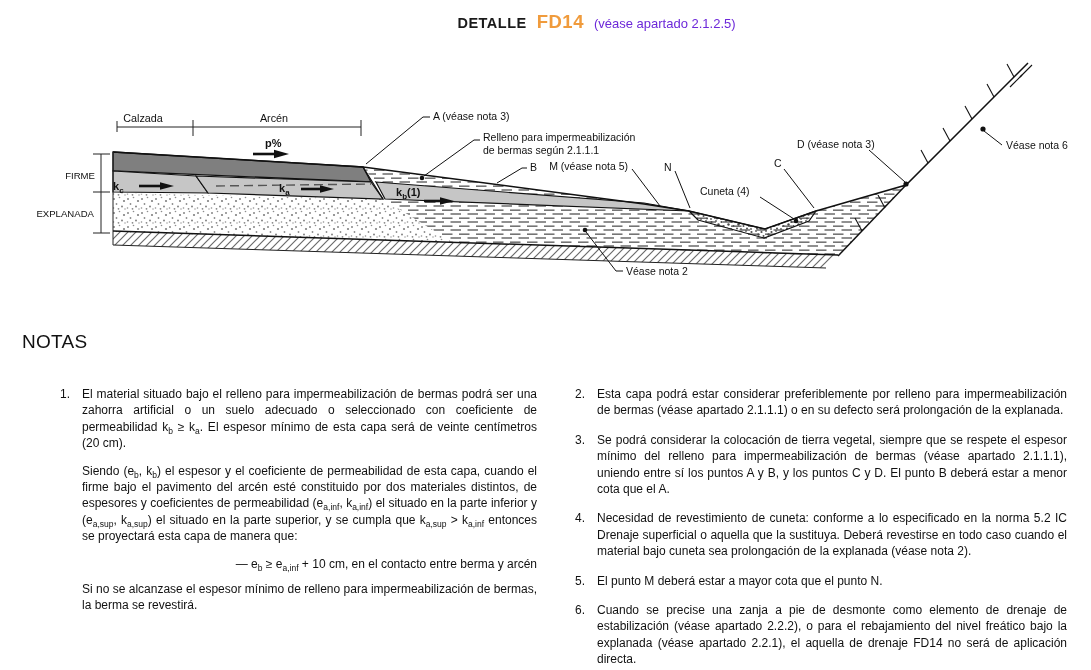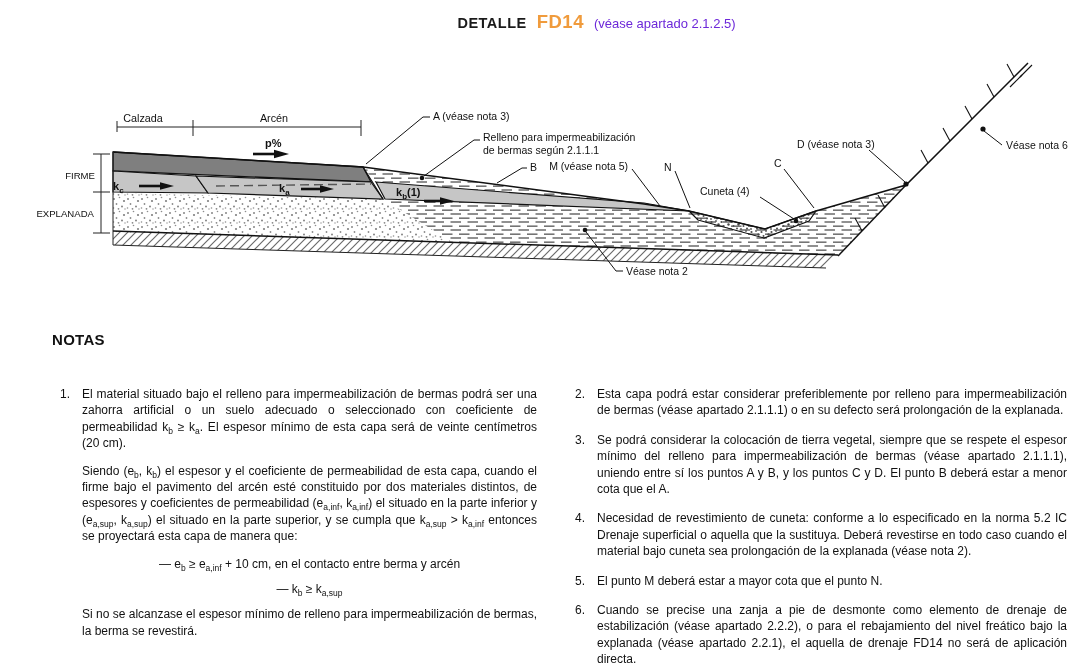--- a/index.html
+++ b/index.html
@@ -17,31 +17,31 @@
   .dimlbl{font-size:10.8px;fill:#111;}
   .sidelbl{font-size:9.6px;fill:#111;}
   .klabel{font-size:11px;font-weight:bold;fill:#111;}
   .klabel .sub{font-size:8px;}
   .pct{font-size:11px;font-weight:bold;fill:#111;}
   .thin{stroke:#222;stroke-width:1;fill:none;}
   .outline{stroke:#111;stroke-width:1.5;fill:none;}
   .outline2{stroke:#111;stroke-width:1.2;fill:none;}
   .arrow{stroke:#111;stroke-width:2.6;}
   
-  #notas-heading{position:absolute;top:331px;left:52px;font-size:15px;font-weight:bold;letter-spacing:.3px;}
+  #notas-heading{position:absolute;top:331px;left:22px;font-size:19px;font-weight:normal;letter-spacing:.3px;}
   #notes{position:absolute;top:386px;left:60px;width:1007px;display:flex;gap:38px;}
   .ncol{font-size:12px;line-height:16.4px;}
   .ncol.left{width:477px;}
   .ncol.right{width:492px;}
   .note{display:flex;margin-bottom:13px;}
   .note-num{width:22px;flex:none;}
   .note-body{flex:1;text-align:justify;}
   .note-body p{margin:0 0 11px 0;}
   .note-body p:last-child{margin-bottom:0;}
-  .note-body p.formula{text-align:center;margin:0 0 9px 0;}
+  .note-body p.formula{text-align:right;margin:0 0 9px 0;}
   sub{font-size:8.5px;line-height:0;}
 </style>
 </head>
 <body>
 
 <div id="page">
 
   <div id="title">
     <span class="word">DETALLE</span>
     <span class="code">FD14</span>
@@ -189,21 +189,20 @@
   <div id="notas-heading">NOTAS</div>
 
   <div id="notes">
     <div class="ncol left">
       <div class="note">
         <div class="note-num">1.</div>
         <div class="note-body">
           <p>El material situado bajo el relleno para impermeabilización de bermas podrá ser una zahorra artificial o un suelo adecuado o seleccionado con coeficiente de permeabilidad k<sub>b</sub> ≥ k<sub>a</sub>. El espesor mínimo de esta capa será de veinte centímetros (20 cm).</p>
           <p>Siendo (e<sub>b</sub>, k<sub>b</sub>) el espesor y el coeficiente de permeabilidad de esta capa, cuando el firme bajo el pavimento del arcén esté constituido por dos materiales distintos, de espesores y coeficientes de permeabilidad (e<sub>a,inf</sub>, k<sub>a,inf</sub>) el situado en la parte inferior y (e<sub>a,sup</sub>, k<sub>a,sup</sub>) el situado en la parte superior, y se cumpla que k<sub>a,sup</sub> &gt; k<sub>a,inf</sub> entonces se proyectará esta capa de manera que:</p>
           <p class="formula">—  e<sub>b</sub> ≥ e<sub>a,inf</sub> + 10 cm, en el contacto entre berma y arcén</p>
-          <p class="formula">—  k<sub>b</sub> ≥ k<sub>a,sup</sub></p>
           <p>Si no se alcanzase el espesor mínimo de relleno para impermeabilización de bermas, la berma se revestirá.</p>
         </div>
       </div>
     </div>
     <div class="ncol right">
       <div class="note">
         <div class="note-num">2.</div>
         <div class="note-body">Esta capa podrá estar considerar preferiblemente por relleno para impermeabilización de bermas (véase apartado 2.1.1.1) o en su defecto será prolongación de la explanada.</div>
       </div>
       <div class="note">

